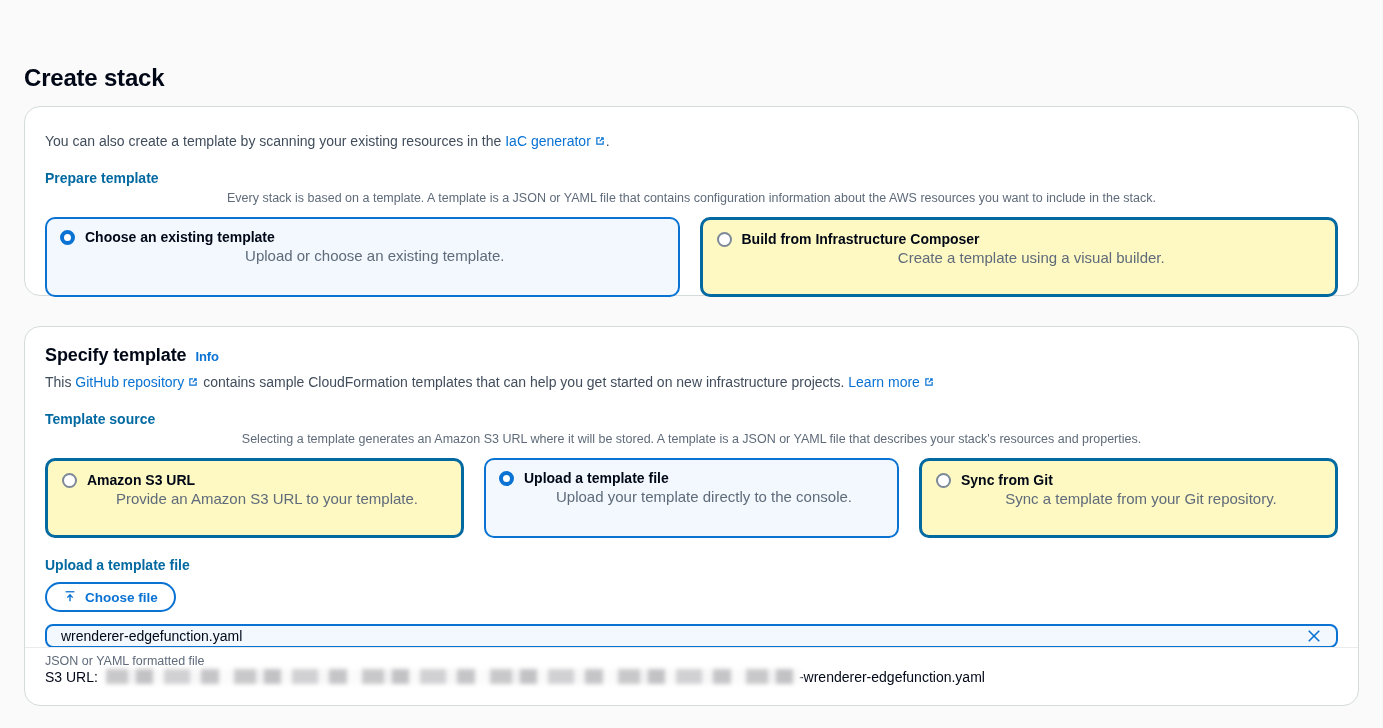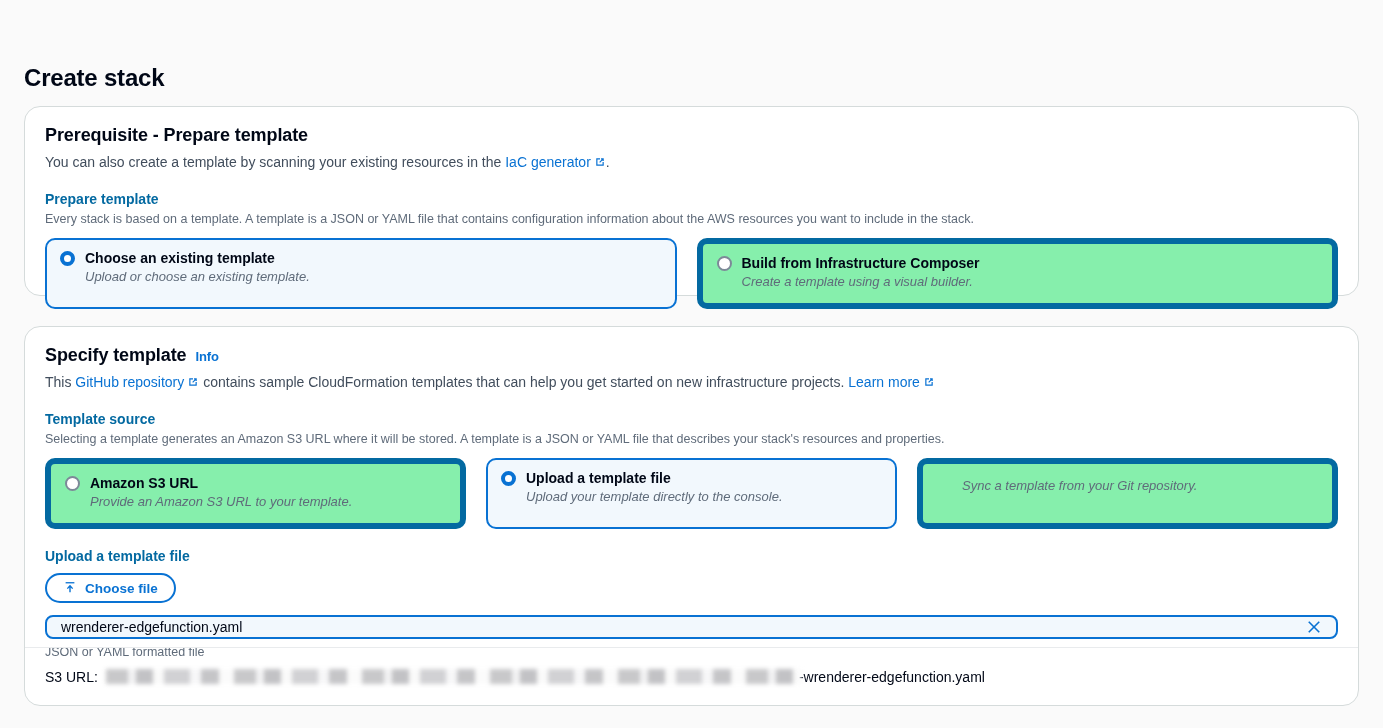--- a/index.html
+++ b/index.html
@@ -55,45 +55,46 @@
     font-size: 14px;
     font-weight: bold;
     color: #0369a1;
     margin-top: 19px;
   }
   .field-desc {
     font-size: 12.5px;
     color: #5f6b7a;
     margin-top: 4px;
     line-height: 16px;
+    text-align: center;
   }
 
   
   .link {
     color: #0972d3;
     text-decoration: none;
     cursor: pointer;
     white-space: nowrap;
   }
   .link-info { font-size: 13px; font-weight: bold; color: #0972d3; cursor: pointer; }
 
   .ext-icon {
     display: inline-block;
     vertical-align: -1px;
     margin-left: 3px;
   }
 
   
-  .tile-row { display: flex; gap: 20px; margin-top: 11px; }
+  .tile-row { display: flex; gap: 20px; margin-top: 11px; text-align: center; }
   .tile {
     flex: 1;
-    border: 6px solid #0369a1;
+    border: 3px solid #0369a1;
     border-radius: 10px;
-    padding: 11px 14px 13px 14px;
-    background: #86efac;
+    padding: 11px 14px 28px 14px;
+    background: #fef9c3;
     cursor: pointer;
     position: relative;
     min-height: 58px;
   }
   .tile.selected {
     border: 2px solid #0972d3;
     background: #f2f8fd;
     padding: 10px 13px 12px 13px;
   }
   .tile-head { display: flex; align-items: center; gap: 10px; }
@@ -105,26 +106,25 @@
     flex: 0 0 auto;
   }
   .tile.selected .radio {
     border-color: #0972d3;
     border-width: 4px;
     background: #fff;
     box-shadow: 0 0 0 0 transparent;
   }
   .tile-title { font-size: 14px; font-weight: bold; color: #000716; }
   .tile-desc {
-    font-size: 13px;
+    font-size: 15px;
     color: #5f6b7a;
     margin-top: 2px;
     margin-left: 25px;
     line-height: 17px;
-    font-style: italic;
   }
 
   
   .btn-normal {
     display: inline-flex;
     align-items: center;
     gap: 8px;
     height: 30px;
     padding: 0 16px;
     border: 2px solid #0972d3;
@@ -230,23 +230,20 @@
 </style>
 </head>
 <body>
 
 <div class="page">
 
   <div class="page-title">Create stack</div>
 
   <div class="card" id="prereq-card">
     <div class="card-body">
-      <div class="section-title">
-        <span>Prerequisite - Prepare template</span>
-      </div>
 
       <div class="section-desc">
         <span>You can also create a template by scanning your existing resources in the </span><a class="link">IaC generator</a><span class="ext-icon"><svg width="12" height="12" viewBox="0 0 16 16">
               <path d="M3 3h5v1.6H4.6v6.8h6.8V8H13v5H3V3z" fill="#0972d3"></path>
               <path d="M9.4 3H13v3.6h-1.6V5.7L8.1 9l-1.1-1.1 3.3-3.3H9.4V3z" fill="#0972d3"></path>
             </svg></span><span>.</span>
       </div>
 
       <div class="field-label">Prepare template</div>
       <div class="field-desc">Every stack is based on a template. A template is a JSON or YAML file that contains configuration information about the AWS resources you want to include in the stack.</div>
@@ -302,20 +299,24 @@
 
         <div class="tile selected">
           <div class="tile-head">
             <span class="radio"></span>
             <span class="tile-title">Upload a template file</span>
           </div>
           <div class="tile-desc">Upload your template directly to the console.</div>
         </div>
 
         <div class="tile">
+          <div class="tile-head">
+            <span class="radio"></span>
+            <span class="tile-title">Sync from Git</span>
+          </div>
           <div class="tile-desc">Sync a template from your Git repository.</div>
         </div>
       </div>
 
       <div class="field-label">Upload a template file</div>
       <div style="margin-top:9px;">
         <button class="btn-normal">
           <span><svg width="14" height="14" viewBox="0 0 16 16">
                 <path d="M3 2.4h10v1.5H3z" fill="#0972d3"></path>
                 <path d="M8 5.4l3.6 3.9-1.1 1-1.7-1.8V14H7.2V8.5L5.5 10.3l-1.1-1L8 5.4z" fill="#0972d3"></path>

